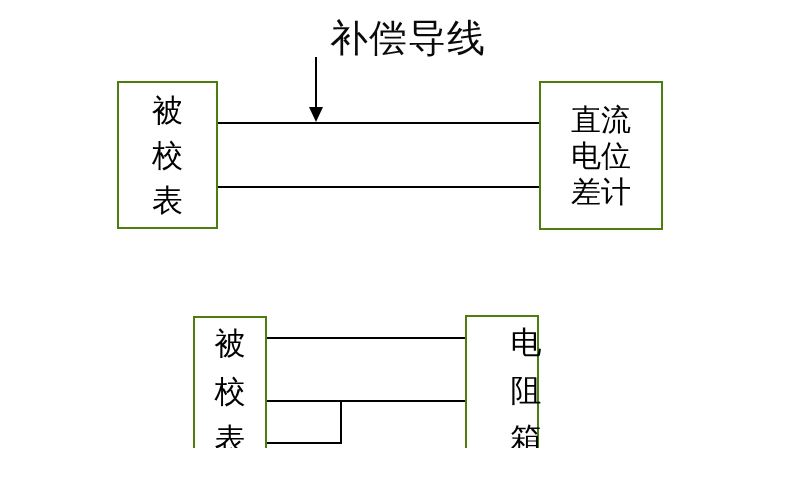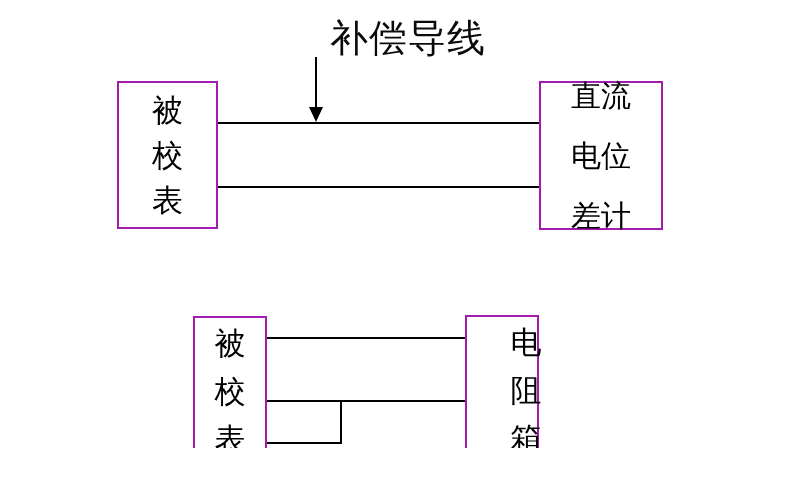--- a/index.html
+++ b/index.html
@@ -12,39 +12,39 @@
     position: relative;
     width: 800px;
     height: 448px;
     background: #ffffff;
     overflow: hidden;
   }
 
   
   .dbox {
     position: absolute;
-    border: 2px solid #a21caf;
+    border: 2px solid #4d7c0f;
     background: #ffffff;
     display: flex;
     align-items: center;
     justify-content: center;
     box-sizing: border-box;
     color: #000000;
   }
   .vtext {
     word-break: break-all;
     text-align: center;
     white-space: normal;
   }
 
   #top-left-box   { left: 117px; top: 81px;  width: 101px; height: 148px; }
   #top-left-box .vtext  { width: 32px; font-size: 31px; line-height: 45px; }
 
   #top-right-box  { left: 539px; top: 81px;  width: 124px; height: 149px; }
-  #top-right-box .vtext { width: 64px; font-size: 30px; line-height: 60px; }
+  #top-right-box .vtext { width: 64px; font-size: 30px; line-height: 36px; }
 
   #bot-left-box   { left: 193px; top: 316px; width: 74px;  height: 151px; }
   #bot-left-box .vtext  { width: 32px; font-size: 31px; line-height: 48px; }
 
   #bot-right-box  { left: 465px; top: 315px; width: 74px;  height: 152px; }
   #bot-right-box .vtext { width: 32px; font-size: 31px; line-height: 48px; margin-left: 48px; }
 
   
   .hline, .vline {
     position: absolute;

